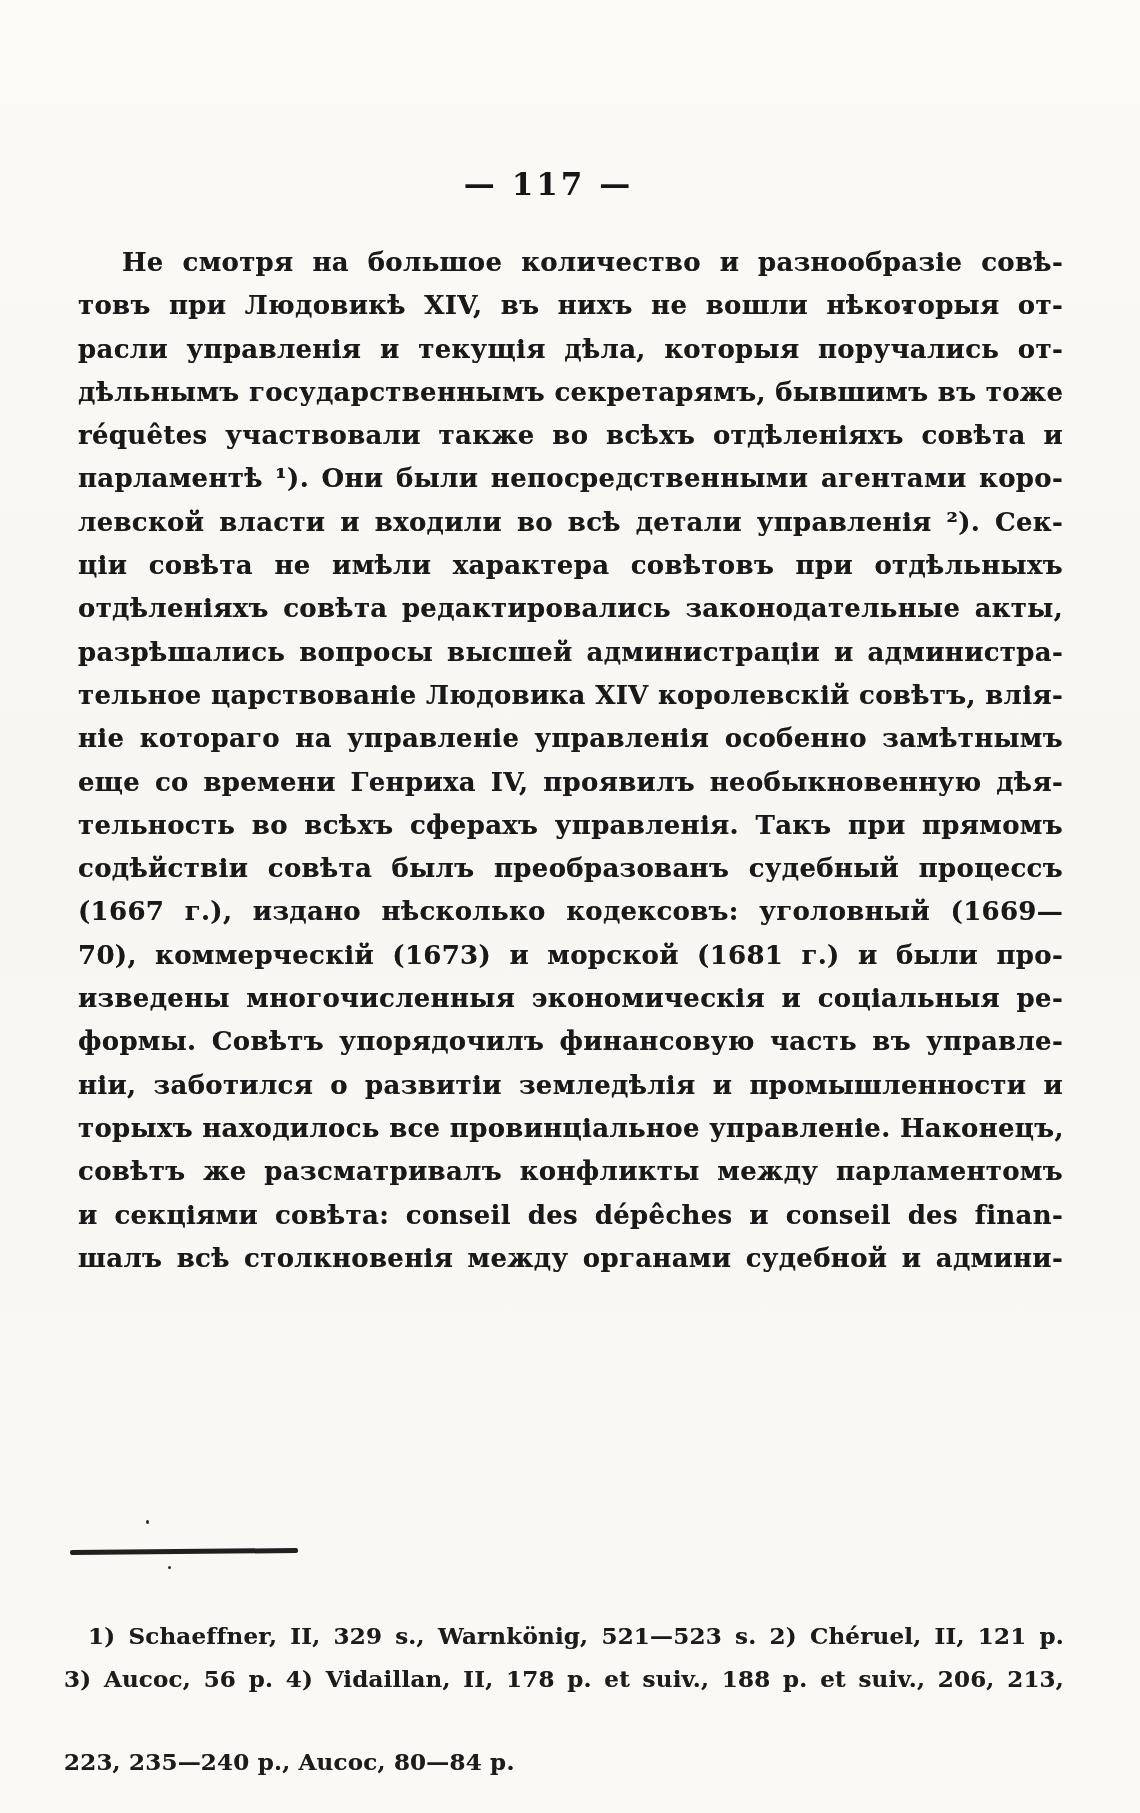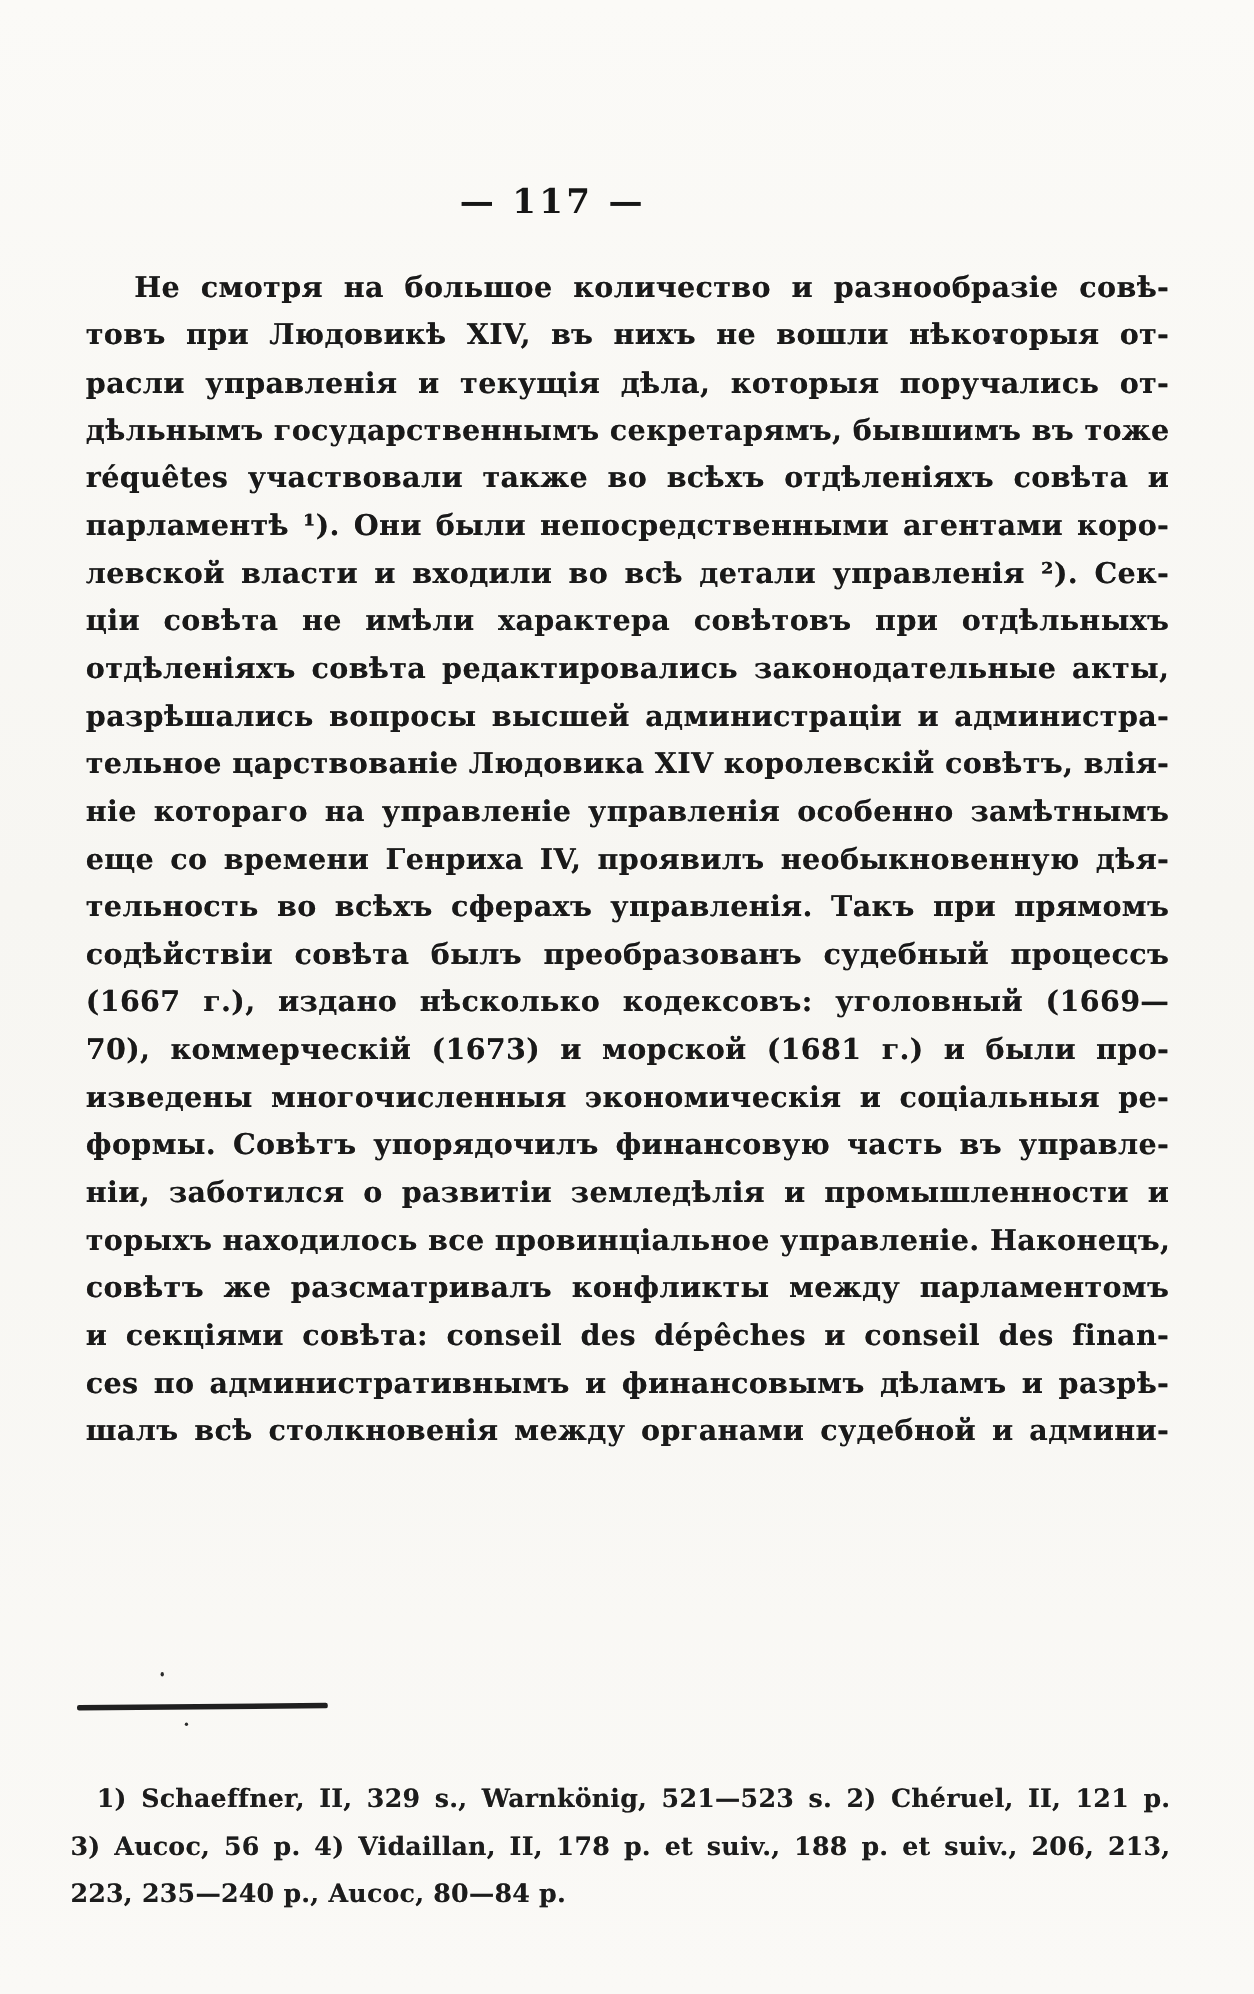--- a/index.html
+++ b/index.html
@@ -18,20 +18,21 @@
   .folio {
     position: absolute;
     top: 166px;
     left: 0;
     width: 1005px;
     text-align: center;
     font-size: 31px;
     font-weight: bold;
     letter-spacing: 3px;
     color: #161616;
+    padding-left: 46px;
   }
 
   .textblock {
     position: absolute;
     left: 78px;
     top: 241px;
     width: 985px;
   }
 
   .line {
@@ -71,21 +72,21 @@
     font-size: 23px;
     font-weight: bold;
     letter-spacing: 0.2px;
     text-align: justify;
     text-align-last: justify;
     white-space: nowrap;
     color: #1c1c1c;
     text-shadow: 0 0 0.3px rgba(20,20,20,0.5);
   }
   .fnline.first { text-indent: 24px; margin-top: 38px; }
-  .fnline.last { text-align-last: left; }
+  .fnline.last { text-align-last: left; margin-top: 40px; }
 
   .speck {
     position: absolute;
     background: #2b2b2b;
     border-radius: 50%;
   }
   .speck-1 { left: 903px; top: 306px; width: 5px; height: 5px; }
   .speck-2 { left: 146px; top: 1520px; width: 3px; height: 4px; }
   .speck-3 { left: 168px; top: 1566px; width: 3px; height: 3px; }
 </style>
@@ -113,21 +114,20 @@
     <div class="line">тельность во всѣхъ сферахъ управленія. Такъ при прямомъ</div>
     <div class="line">содѣйствіи совѣта былъ преобразованъ судебный процессъ</div>
     <div class="line">(1667 г.), издано нѣсколько кодексовъ: уголовный (1669—</div>
     <div class="line">70), коммерческій (1673) и морской (1681 г.) и были про-</div>
     <div class="line">изведены многочисленныя экономическія и соціальныя ре-</div>
     <div class="line">формы. Совѣтъ упорядочилъ финансовую часть въ управле-</div>
     <div class="line">ніи, заботился о развитіи земледѣлія и промышленности и</div>
     <div class="line">торыхъ находилось все провинціальное управленіе. Наконецъ,</div>
     <div class="line">совѣтъ же разсматривалъ конфликты между парламентомъ</div>
     <div class="line">и секціями совѣта: conseil des dépêches и conseil des finan-</div>
-    <div class="line">ces по административнымъ и финансовымъ дѣламъ и разрѣ-</div>
     <div class="line">шалъ всѣ столкновенія между органами судебной и админи-</div>
   </div>
 
   <div class="fn-rule"></div>
 
   <div class="footnotes">
     <div class="fnline first">1) Schaeffner, II, 329 s., Warnkönig, 521—523 s. 2) Chéruel, II, 121 p.</div>
     <div class="fnline">3) Aucoc, 56 p. 4) Vidaillan, II, 178 p. et suiv., 188 p. et suiv., 206, 213,</div>
     <div class="fnline last">223, 235—240 p., Aucoc, 80—84 p.</div>
   </div>

